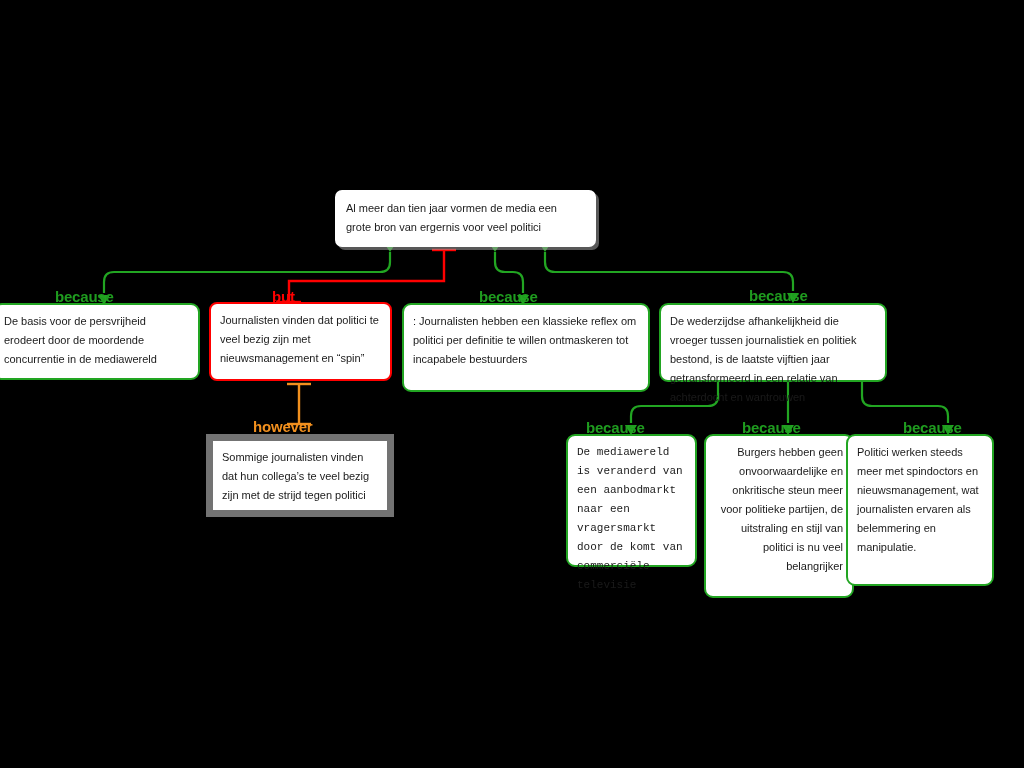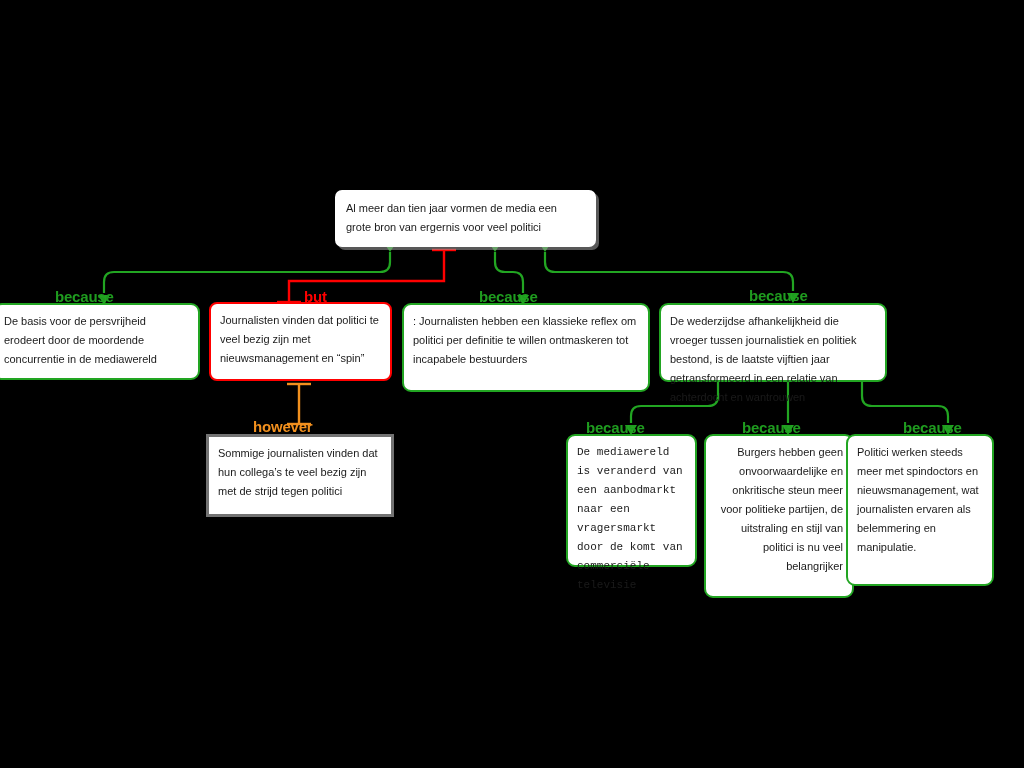--- a/index.html
+++ b/index.html
@@ -41,32 +41,32 @@
   }
   .node.support {
     border: 2px solid #22a522;
     border-radius: 9px;
   }
   .node.objection {
     border: 2px solid #ff0000;
     border-radius: 8px;
   }
   .node.rebuttal {
-    border: 3px solid #737373;
+    border: 7px solid #737373;
     border-radius: 0px;
   }
   .edge-label {
     position: absolute;
     font-size: 15px;
     font-weight: bold;
     letter-spacing: -0.2px;
     white-space: nowrap;
   }
   .edge-label.support { color: #1f9c1f; }
-  .edge-label.objection { color: #ff0000; margin-left: 32px; }
+  .edge-label.objection { color: #ff0000; }
   .edge-label.rebuttal { color: #f2901e; }
 </style>
 </head>
 <body>
 
 <div id="canvas">
 
   <svg id="connectors" viewBox="0 0 1024 768">
     <defs>
       <marker id="arrow-down-green" markerWidth="11" markerHeight="9" refX="5.5" refY="9" orient="0">

